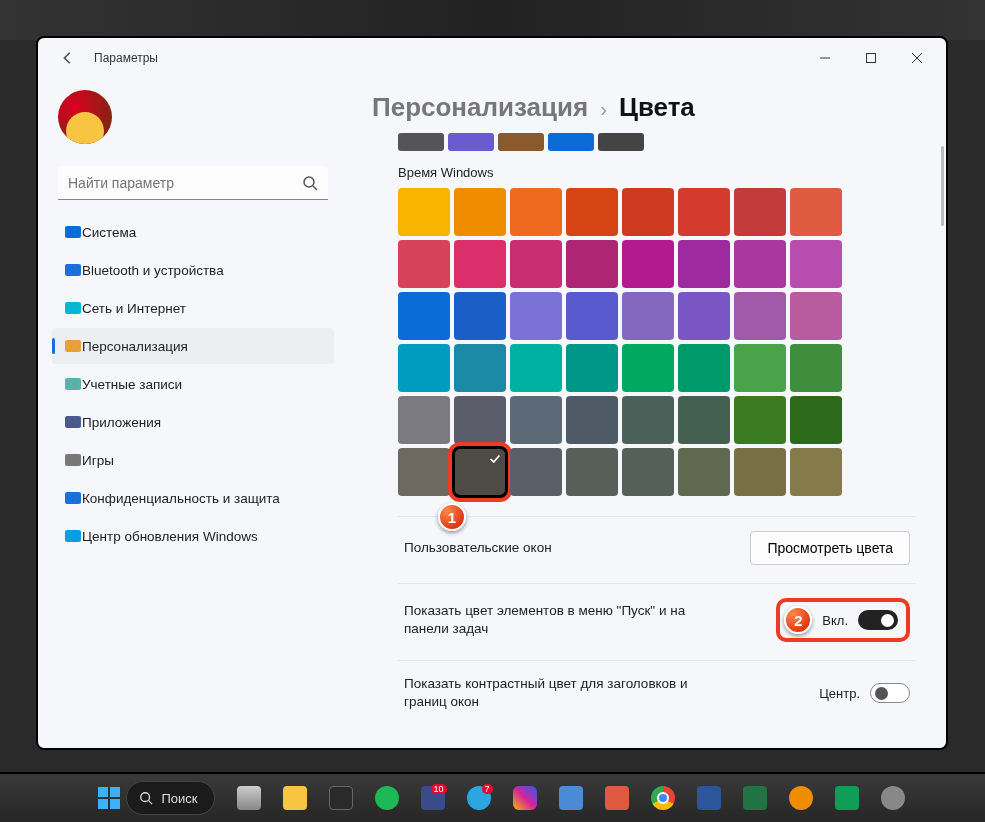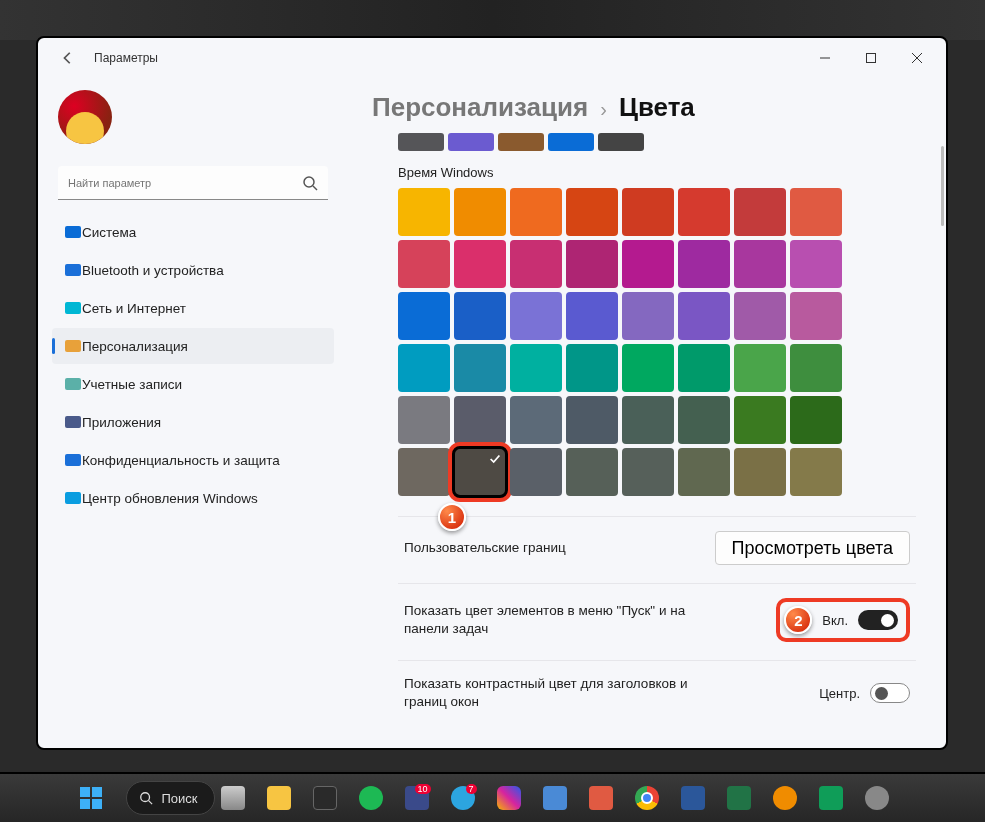--- a/index.html
+++ b/index.html
@@ -20,21 +20,21 @@
 
 .body-area { flex: 1; display: flex; overflow: hidden; }
 
 .sidebar { width: 310px; padding: 6px 14px 14px 14px; display: flex; flex-direction: column; overflow-y: auto; }
 .user-block { display: flex; align-items: center; gap: 12px; padding: 6px 6px 16px 6px; }
 .avatar { width: 54px; height: 54px; border-radius: 50%; background: radial-gradient(circle at 30% 30%, #d02, #821 70%); position: relative; overflow: hidden; }
 .avatar::after { content: ""; position: absolute; left: 8px; top: 22px; width: 38px; height: 38px; background: #f7c542; border-radius: 50%; }
 .user-text .name { font-size: 13px; font-weight: 600; color: #111; }
 .user-text .email { font-size: 11px; color: #999; filter: blur(2px); }
 .search-wrap { position: relative; margin: 6px 6px 14px 6px; }
-.search-input { width: 100%; height: 34px; border: none; border-bottom: 1px solid #888; background: #fdfdfd; border-radius: 4px 4px 0 0; padding: 0 34px 0 10px; font-size: 11px; outline: none; }
+.search-input { width: 100%; height: 34px; border: none; border-bottom: 1px solid #888; background: #fdfdfd; border-radius: 4px 4px 0 0; padding: 0 34px 0 10px; font-size: 14px; outline: none; }
 .search-icon { position: absolute; right: 10px; top: 9px; width: 16px; height: 16px; stroke: #555; fill: none; stroke-width: 1.5; }
 
 .nav { display: flex; flex-direction: column; gap: 2px; }
 .nav-item { display: flex; align-items: center; height: 36px; padding: 0 12px; border-radius: 4px; cursor: pointer; font-size: 13.5px; color: #222; position: relative; }
 .nav-item.active { background: #eceef2; }
 .nav-item.active::before { content: ""; position: absolute; left: 0; top: 10px; bottom: 10px; width: 3px; background: #1a6fd8; border-radius: 2px; }
 .nav-icon { width: 18px; height: 18px; display: flex; align-items: center; justify-content: center; }
 
 .main { flex: 1; display: flex; flex-direction: column; overflow: hidden; position: relative; }
 .breadcrumb { padding: 14px 24px 10px 24px; display: flex; align-items: baseline; gap: 12px; }
@@ -53,32 +53,32 @@
 .color-grid { display: grid; grid-template-columns: repeat(8, 52px); grid-auto-rows: 48px; gap: 4px; position: relative; }
 .swatch { border-radius: 4px; cursor: pointer; position: relative; }
 .swatch.selected { outline: 3px solid #000; outline-offset: -1px; box-shadow: 0 0 0 6px #ee3a24; border-radius: 6px; }
 .swatch.selected .check { position: absolute; right: 4px; top: 4px; width: 14px; height: 14px; stroke: #fff; fill: none; stroke-width: 2; }
 
 .annot-badge { position: absolute; width: 28px; height: 28px; border-radius: 50%; background: radial-gradient(circle at 30% 25%, #ff8a4a, #d01a00); border: 2px solid #fff; box-shadow: 0 2px 4px rgba(0,0,0,.4); color: #fff; font-weight: 700; font-size: 15px; display: flex; align-items: center; justify-content: center; z-index: 50; }
 
 .setting-row { display: flex; align-items: center; justify-content: space-between; padding: 14px 6px; border-top: 1px solid #e6e6ea; margin-top: 4px; }
 .setting-row .label { font-size: 13.5px; color: #222; max-width: 320px; line-height: 1.35; }
 .setting-row .ctrl { display: flex; align-items: center; gap: 10px; }
-.view-btn { height: 34px; padding: 0 16px; border: 1px solid #ccc; background: #fdfdfd; border-radius: 4px; font-size: 18px; cursor: pointer; }
+.view-btn { height: 34px; padding: 0 16px; border: 1px solid #ccc; background: #fdfdfd; border-radius: 4px; font-size: 14px; cursor: pointer; }
 .toggle { width: 40px; height: 20px; border-radius: 10px; position: relative; cursor: pointer; }
 .toggle.on { background: #222; }
 .toggle.off { background: #fff; border: 1px solid #888; }
 .toggle .knob { position: absolute; width: 13px; height: 13px; border-radius: 50%; top: 3.5px; }
 .toggle.on .knob { right: 4px; background: #fff; }
 .toggle.off .knob { left: 4px; background: #555; top: 3px; }
 .toggle-lab { font-size: 13px; color: #222; }
 .highlight-box { border: 4px solid #ee3a24; border-radius: 10px; padding: 4px 8px 4px 4px; display: flex; align-items: center; gap: 10px; position: relative; }
 
 .taskbar { position: absolute; bottom: 0; left: 0; width: 985px; height: 50px; background: linear-gradient(#3a3a3a, #262626); display: flex; align-items: center; justify-content: center; gap: 6px; border-top: 2px solid #000; }
-.tb-item { width: 40px; height: 40px; display: flex; align-items: center; justify-content: flex-start; border-radius: 4px; cursor: pointer; }
+.tb-item { width: 40px; height: 40px; display: flex; align-items: center; justify-content: flex-end; border-radius: 4px; cursor: pointer; }
 .tb-search { display: flex; align-items: center; gap: 8px; background: #1b1b1b; border-radius: 18px; height: 34px; padding: 0 16px 0 12px; color: #ddd; font-size: 13px; border: 1px solid #444; }
 .tb-icon { width: 24px; height: 24px; border-radius: 4px; }
 
 .blur-bottom { position: absolute; left: 2px; right: 2px; bottom: 2px; height: 24px; background: linear-gradient(transparent, #f6f7fa); pointer-events: none; }
 </style>
 </head>
 <body>
 
 <div class="desktop-bg"></div>
 
@@ -150,20 +150,26 @@
             <div class="nav-icon">
               <div style="width:16px;height:12px;border-radius:2px;background:#5bb0a8;"></div>
             </div>
             <span>Учетные записи</span>
           </div>
           <div class="nav-item">
             <div class="nav-icon">
               <div style="width:16px;height:12px;border-radius:2px;background:#4a5a8a;"></div>
             </div>
             <span>Приложения</span>
+          </div>
+          <div class="nav-item">
+            <div class="nav-icon">
+              <div style="width:16px;height:12px;border-radius:2px;background:#777;"></div>
+            </div>
+            <span>Игры</span>
           </div>
           <div class="nav-item">
             <div class="nav-icon">
               <div style="width:16px;height:12px;border-radius:2px;background:#1a6fd8;"></div>
             </div>
             <span>Конфиденциальность и защита</span>
           </div>
           <div class="nav-item">
             <div class="nav-icon">
               <div style="width:16px;height:12px;border-radius:2px;background:#0a9de0;"></div>
@@ -241,21 +247,21 @@
             <div class="swatch" style="background: rgb(90, 96, 104);"></div>
             <div class="swatch" style="background: rgb(86, 96, 88);"></div>
             <div class="swatch" style="background: rgb(86, 96, 90);"></div>
             <div class="swatch" style="background: rgb(96, 104, 80);"></div>
             <div class="swatch" style="background: rgb(122, 112, 70);"></div>
             <div class="swatch" style="background: rgb(132, 122, 74);"></div>
           </div>
         <div class="annot-badge" id="badge1" style="left:90px; top:370px;">1</div>
 
         <div class="setting-row" style="margin-top:20px;">
-          <div class="label">Пользовательские границ</div>
+          <div class="label">Пользовательские окон</div>
           <div class="ctrl">
             <button class="view-btn">Просмотреть цвета</button>
           </div>
         </div>
 
         <div class="setting-row">
           <div class="label">Показать цвет элементов в меню "Пуск" и на панели задач</div>
           <div class="ctrl">
             <div class="highlight-box">
               <div class="annot-badge" style="position:static;">2</div>

